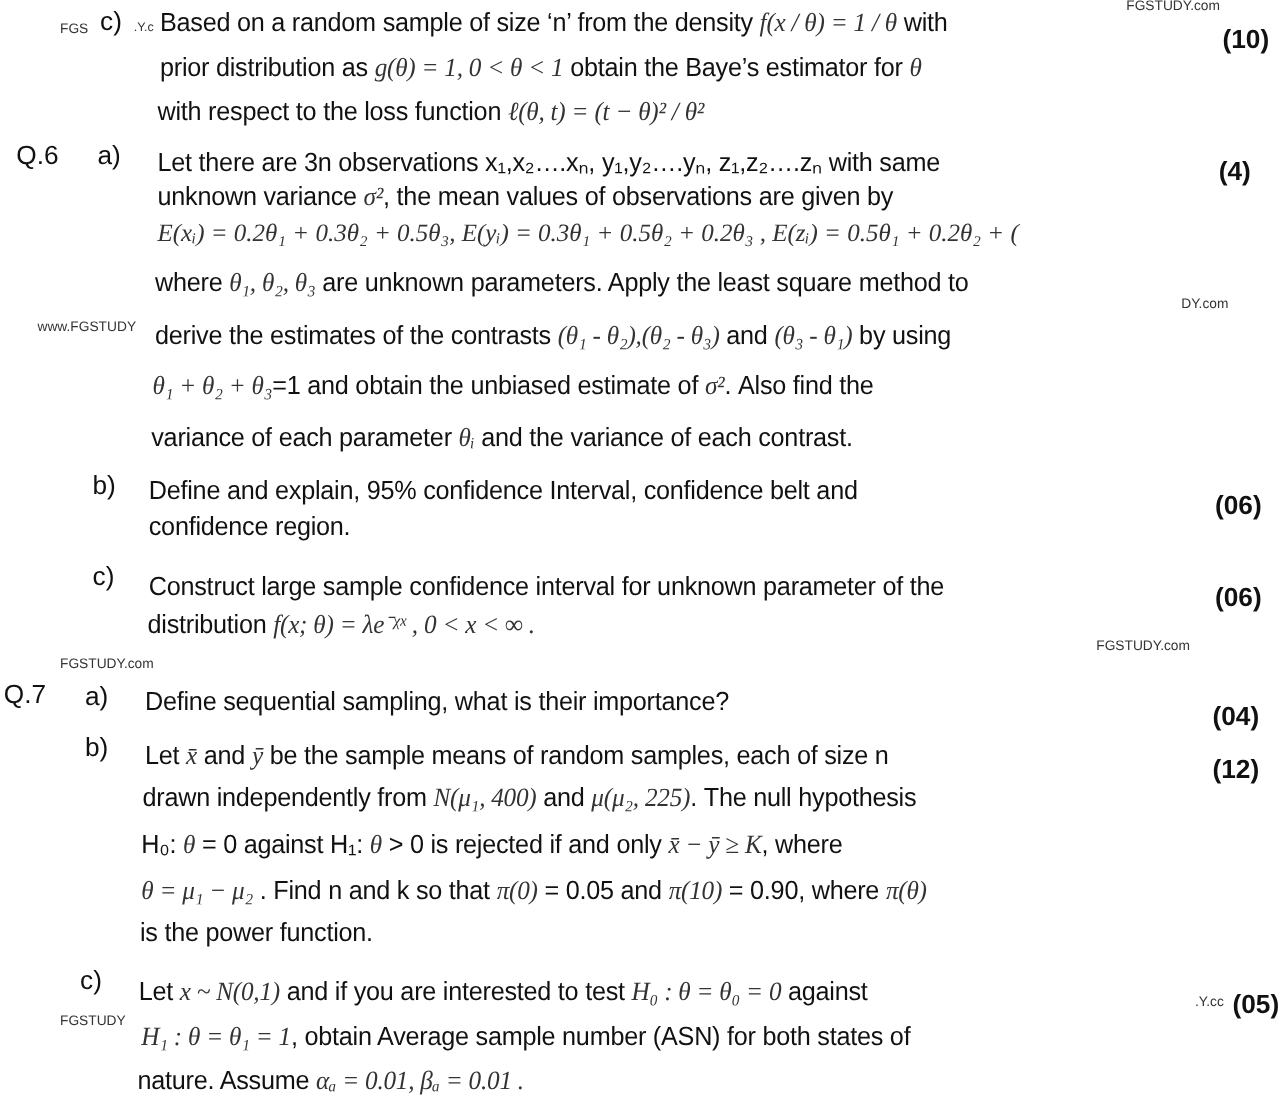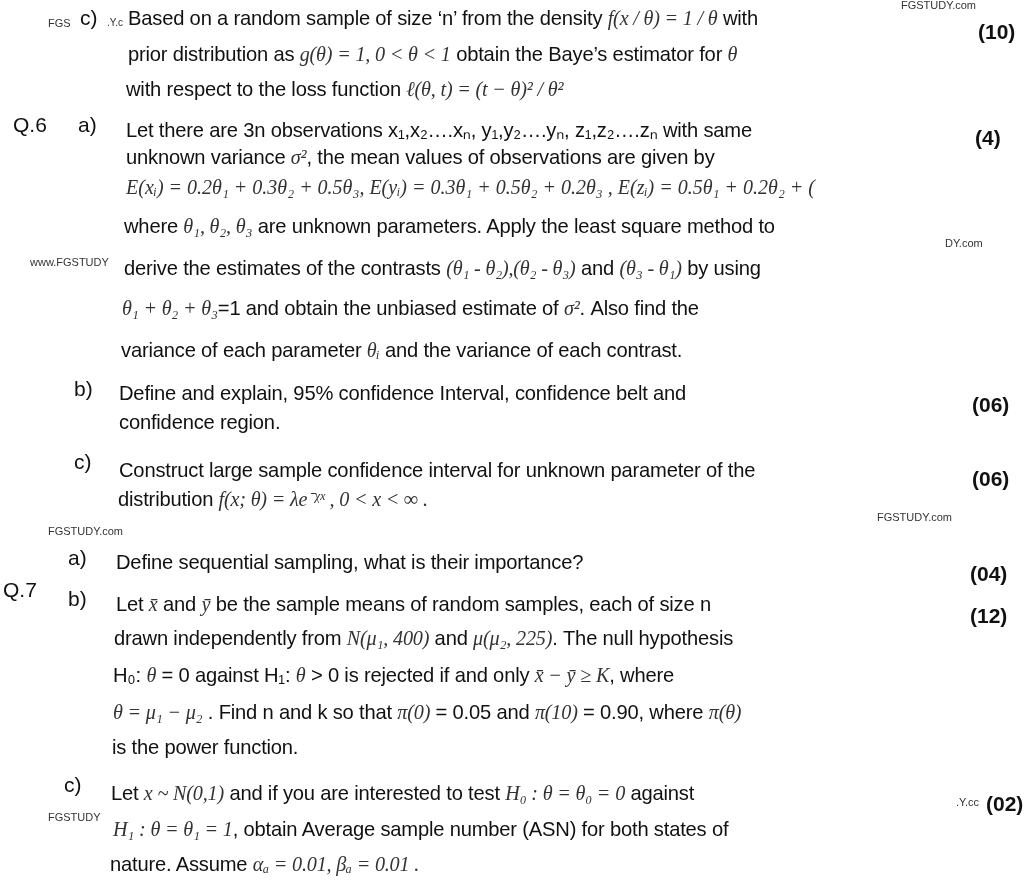--- a/index.html
+++ b/index.html
@@ -85,21 +85,21 @@
   <div class="abs lbl" style="left:74px;top:450px;">c)</div>
   <div class="abs txt" style="left:119px;top:458px;">Construct large sample confidence interval for unknown parameter of the</div>
   <div class="abs mark" style="left:972px;top:467px;">(06)</div>
   <div class="abs txt" style="left:118px;top:484px;">
     <span>distribution</span>
     <span class="math">f(x; θ) = λe⁻ᵡˣ , 0 &lt; x &lt; ∞ .</span>
   </div>
 </section>
 
 <section>
-  <div class="abs lbl" style="left:3px;top:544px;margin-top:34px;">Q.7</div>
+  <div class="abs lbl" style="left:3px;top:544px;">Q.7</div>
   <div class="abs lbl" style="left:68px;top:546px;">a)</div>
   <div class="abs txt" style="left:116px;top:550px;">Define sequential sampling, what is their importance?</div>
   <div class="abs mark" style="left:970px;top:562px;">(04)</div>
 
   <div class="abs lbl" style="left:68px;top:587px;">b)</div>
   <div class="abs txt" style="left:116px;top:592px;">
     <span>Let</span>
     <span class="math">x̄</span>
     <span>and</span>
     <span class="math">ȳ</span>
@@ -132,21 +132,21 @@
   <div class="abs txt" style="left:112px;top:735px;">is the power function.</div>
 
   <div class="abs lbl" style="left:64px;top:773px;">c)</div>
   <div class="abs txt" style="left:111px;top:781px;">
     <span>Let</span>
     <span class="math">x ~ N(0,1)</span>
     <span>and if you are interested to test</span>
     <span class="math">H₀ : θ = θ₀ = 0</span>
     <span>against</span>
   </div>
-  <div class="abs mark" style="left:986px;top:792px;">(02)</div>
+  <div class="abs mark" style="left:986px;top:792px;">(05)</div>
   <div class="abs txt" style="left:113px;top:817px;">
     <span class="math">H₁ : θ = θ₁ = 1</span><span>, obtain Average sample number (ASN) for both states of</span>
   </div>
   <div class="abs txt" style="left:110px;top:852px;">
     <span>nature. Assume</span>
     <span class="math">αₐ = 0.01,  βₐ = 0.01 .</span>
   </div>
 </section>
 
 </body></html>

